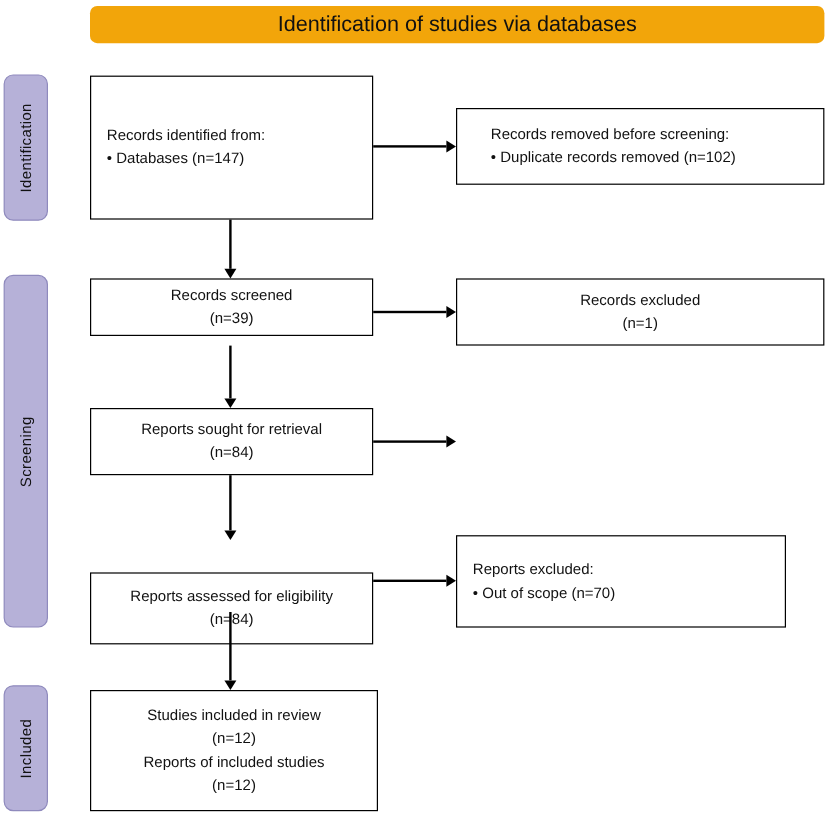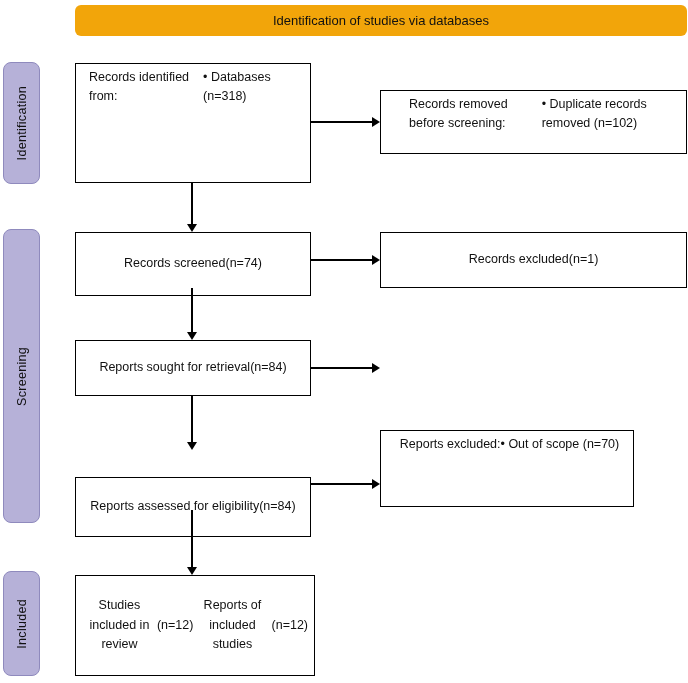--- a/index.html
+++ b/index.html
@@ -11,42 +11,42 @@
     width:688px; height:683px;
     background:#fff;
     overflow:hidden;
   }
 
   .banner {
     position:absolute; left:75px; top:5px; width:612px; height:31px;
     background:var(--banner-bg, #F2A50A);
     border-radius:6px;
     display:flex; align-items:center; justify-content:center;
-    font-size:13px; color:#111;
+    font-size:18px; color:#111;
   }
 
   .stage {
     position:absolute; left:3px; width:37px;
     background:var(--stage-bg, #B6B1D8);
     border:1px solid var(--stage-border, #8F8ABD);
     border-radius:8px;
     display:flex; align-items:center; justify-content:center;
   }
   .stage span {
     writing-mode:vertical-rl; transform:rotate(180deg);
     font-size:12.5px; letter-spacing:0.3px; color:#111;
     white-space:nowrap;
   }
 
   .box {
     position:absolute;
     background:#fff;
     border:1px solid var(--box-border, #000);
     font-size:12.5px; line-height:1.55;
-    display:flex; flex-direction:row; justify-content:center;
+    display:flex; flex-direction:column; justify-content:center;
   }
   .box.center { align-items:center; text-align:center; padding:2px 6px; }
   .box.left   { align-items:flex-start; text-align:left; padding:4px 8px 4px 13px; }
 
   .varrow {
     position:absolute; width:2px;
     background:var(--arrow, #000);
   }
   .varrow::after {
     content:""; position:absolute; left:50%; transform:translateX(-50%);
@@ -80,26 +80,26 @@
   </div>
   <div class="stage" style="top:229px; height:294px;">
     <span>Screening</span>
   </div>
   <div class="stage" style="top:571px; height:105px;">
     <span>Included</span>
   </div>
 
   <div class="box left" style="left:75px; top:63px; width:236px; height:120px;">
     <div>Records identified from:</div>
-    <div>• Databases (n=318)</div>
+    <div>• Databases (n=147)</div>
   </div>
 
-  <div class="box center" style="left:75px; top:232px; width:236px; height:64px;">
+  <div class="box center" style="left:75px; top:232px; width:236px; height:48px;">
     <div>Records screened</div>
-    <div>(n=74)</div>
+    <div>(n=39)</div>
   </div>
 
   <div class="box center" style="left:75px; top:340px; width:236px; height:56px;">
     <div>Reports sought for retrieval</div>
     <div>(n=84)</div>
   </div>
 
   <div class="box center" style="left:75px; top:450px; width:236px; height:60px;margin-top:27px;">
     <div>Reports assessed for eligibility</div>
     <div>(n=84)</div>
@@ -116,21 +116,21 @@
     <div>Records removed before screening:</div>
     <div>• Duplicate records removed (n=102)</div>
   </div>
 
   <div class="box center" style="left:380px; top:232px; width:307px; height:56px;text-align:right;">
     <div>Records excluded</div>
     <div>(n=1)</div>
   </div>
 
 
-  <div class="box left" style="left:380px; top:430px; width:254px; height:77px;">
+  <div class="box left" style="left:380px; top:446px; width:275px; height:77px;">
     <div>Reports excluded:</div>
     <div>• Out of scope (n=70)</div>
   </div>
 
   <div class="varrow" style="left:191px; top:183px; height:41px;"></div>
   <div class="varrow" style="left:191px; top:288px; height:44px;"></div>
   <div class="varrow" style="left:191px; top:396px; height:46px;"></div>
   <div class="varrow" style="left:191px; top:510px; height:57px;"></div>
 
   <div class="harrow" style="left:311px; top:121px; width:61px;"></div>

